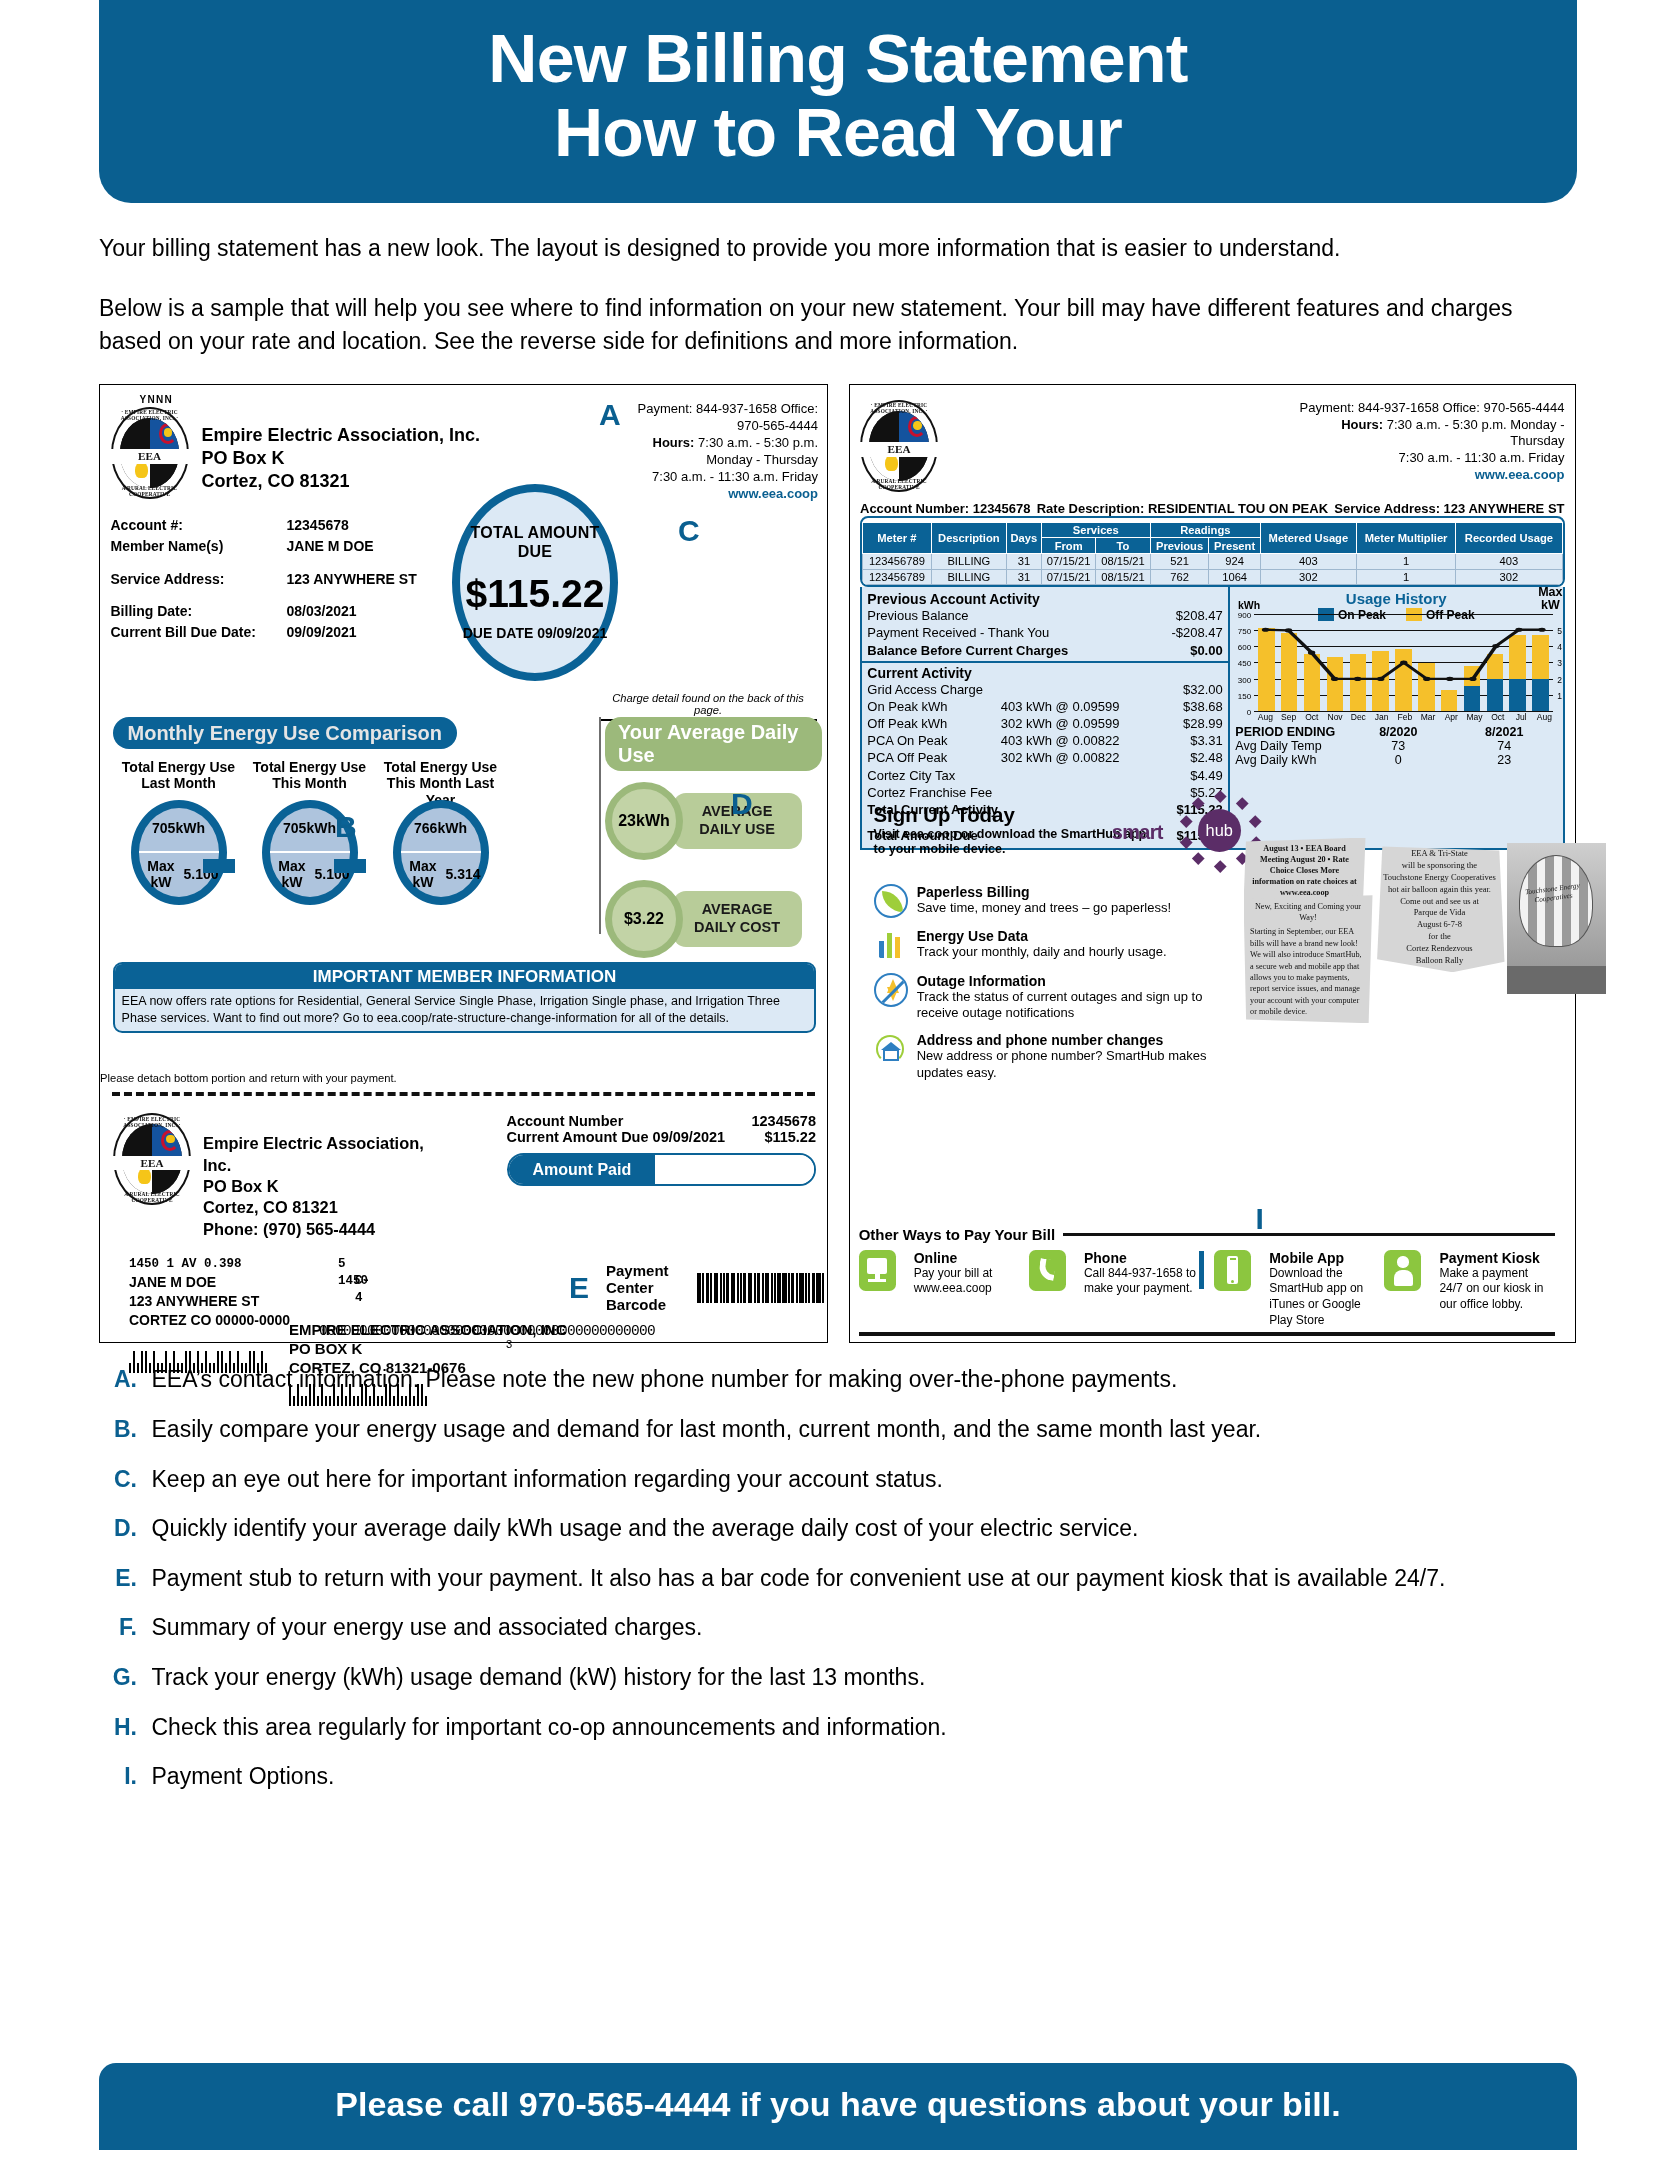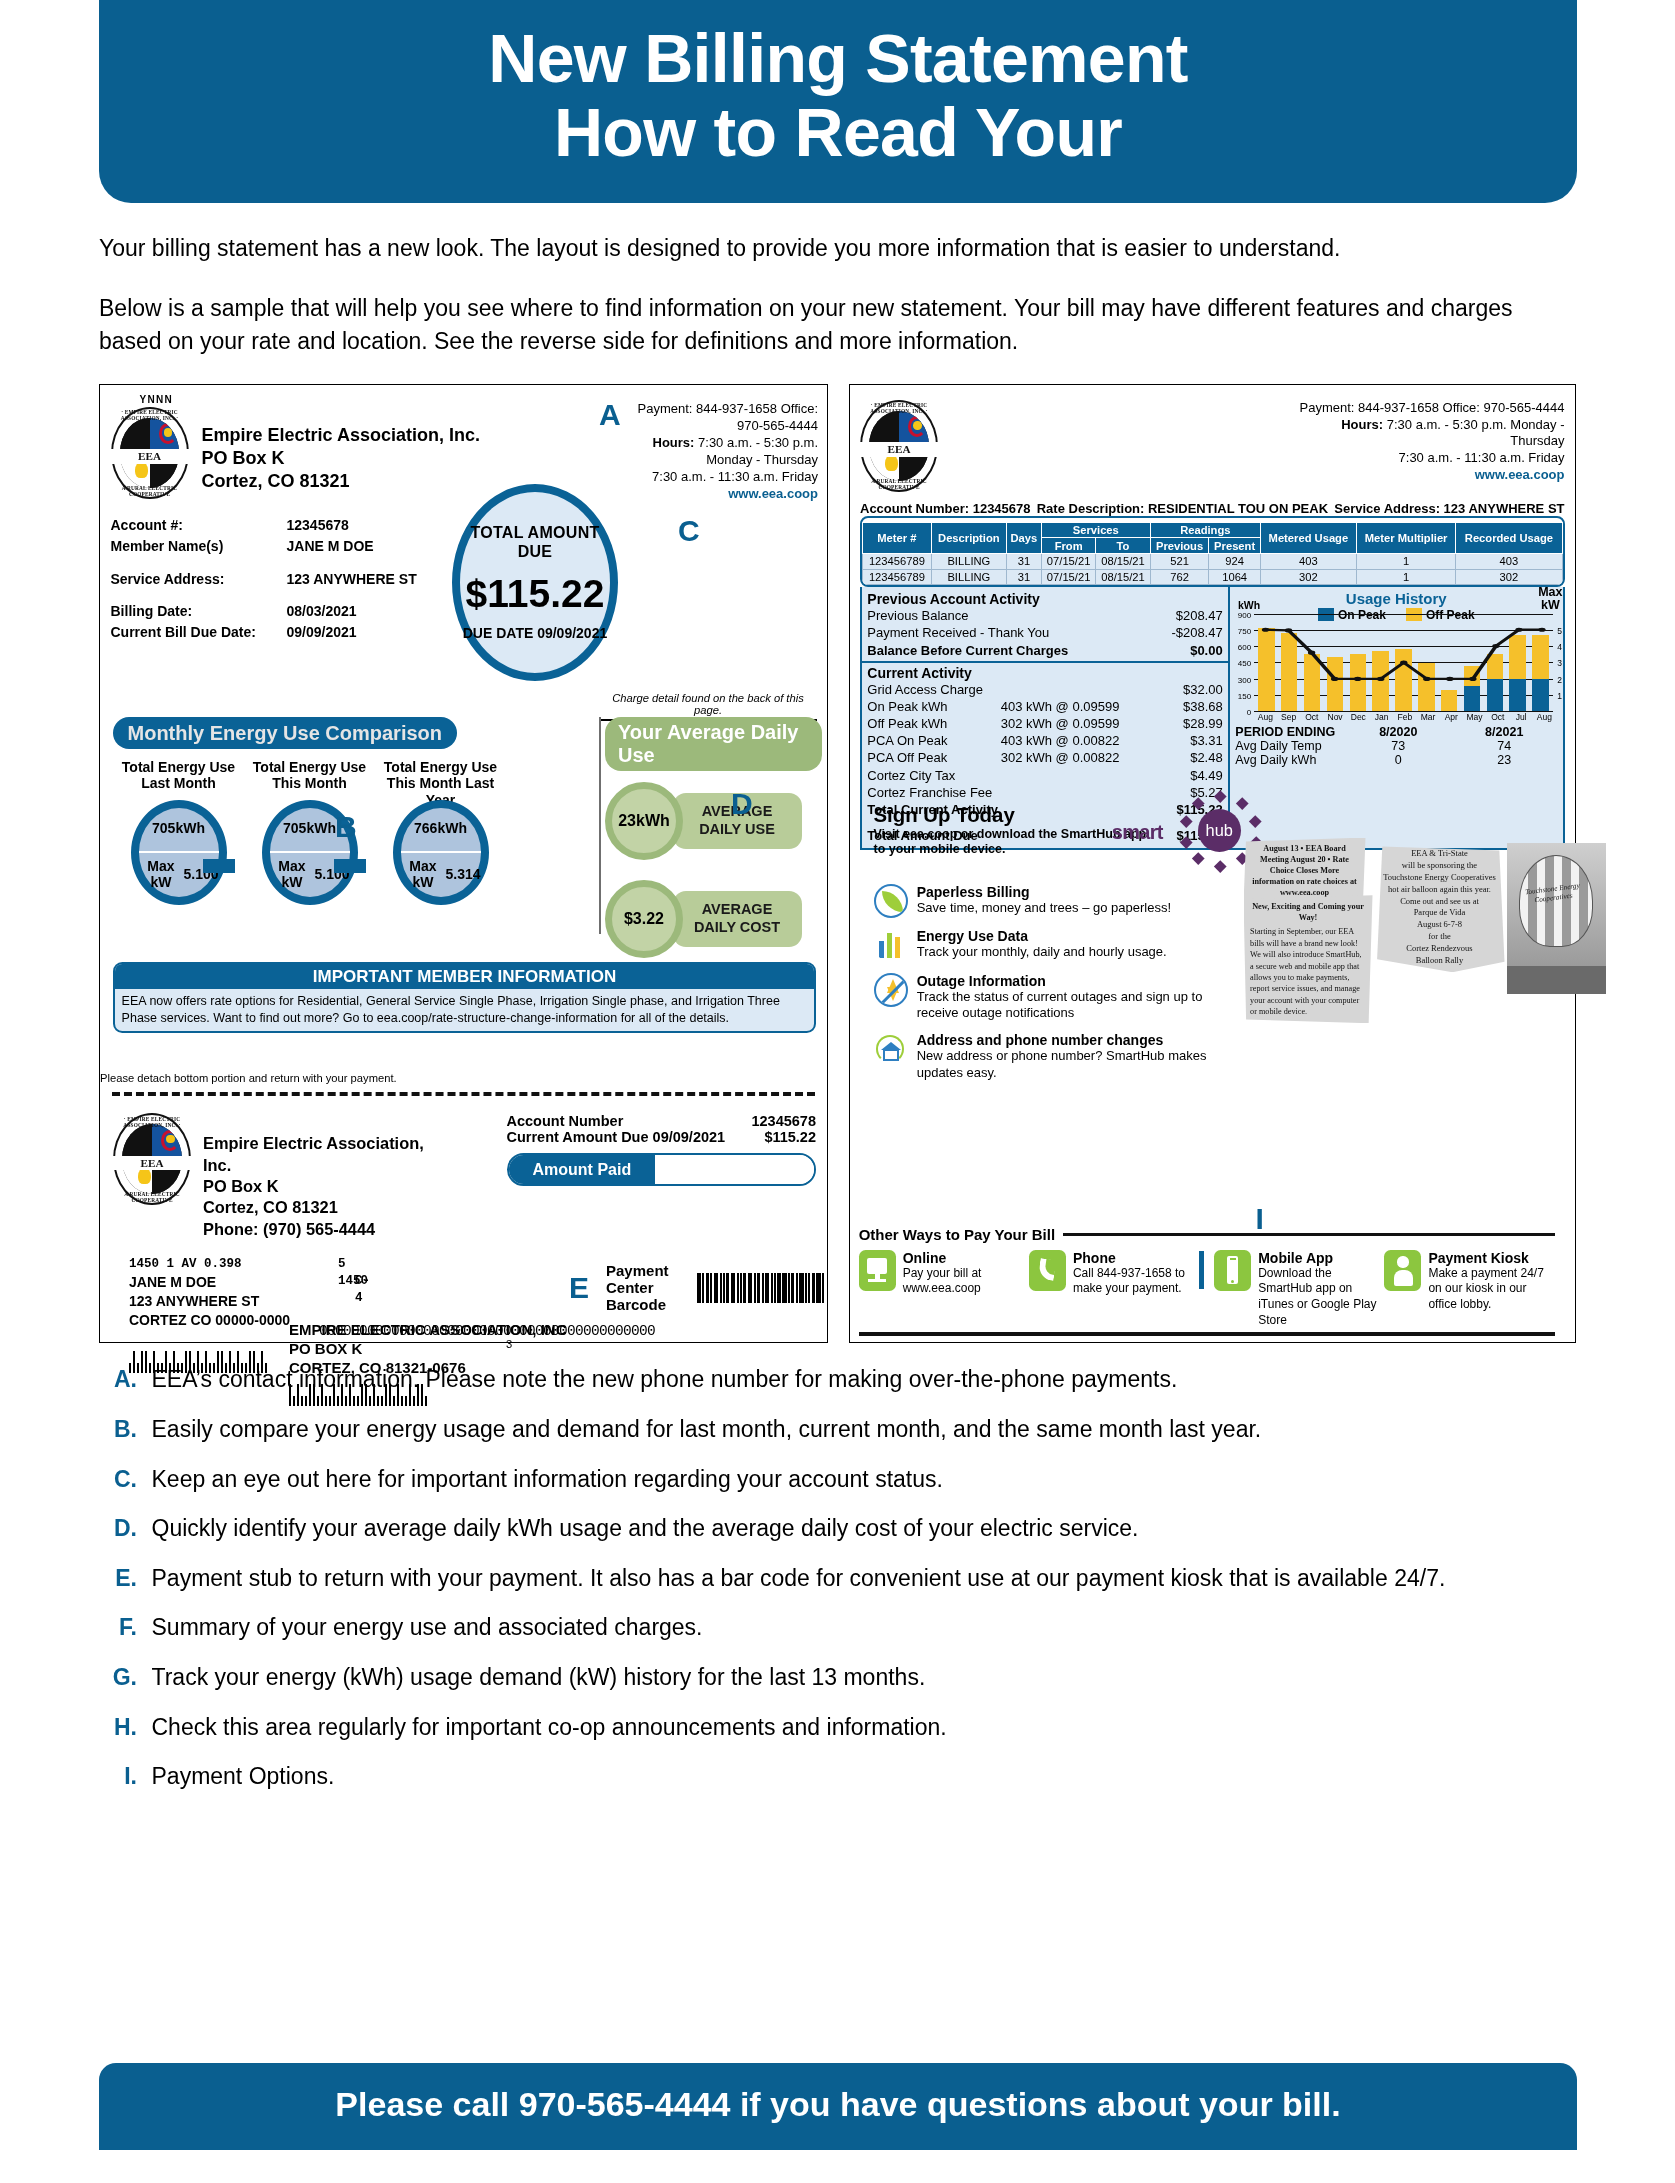--- a/index.html
+++ b/index.html
@@ -337,21 +337,21 @@
   .balloonpic .lbl { position:absolute; left:13px; top:42px; font-family:"Liberation Serif", serif;
      font-size:7.2px; font-style:italic; color:#222; transform:rotate(-7deg); width:66px; text-align:center; line-height:1.25;}
   .balloonpic .ground { position:absolute; left:0; right:0; bottom:0; height:28px; background:#6a6a6a; }
 
   
   .owp { position:absolute; left:9.2px; top:841px; width:696px; border-bottom:4px solid #111; padding-bottom:4px;}
   .owp-h { display:flex; align-items:center; gap:8px; }
   .owp-h .t { font-size:15px; font-weight:bold; white-space:nowrap; }
   .owp-h .ln { flex:1; height:3.3px; background:#111; }
   .owp-row { display:flex; margin-top:6.6px; }
-  .owp-item { display:flex; gap:7px; width:174px; }
+  .owp-item { display:flex; gap:18px; width:174px; }
   .owp-ico { width:37px; height:41px; background:#8cc63f; border-radius:6.6px; position:relative; flex:0 0 auto;}
   .owp-tx .a { font-size:14px; font-weight:bold; }
   .owp-tx .b { font-size:12px; line-height:1.3; }
   .owp-divider { width:4.6px; background:#0a6296; height:38px; margin:1.3px 10.5px 0 0; }
 
   .mon { position:absolute; left:8.5px; top:8px; width:20px; height:16px; background:#fff; border-radius:2px;}
   .monstand { position:absolute; left:16px; top:24px; width:5.3px; height:5.3px; background:#fff;}
   .monbase { position:absolute; left:9.2px; top:29px; width:18.4px; height:3.3px; background:#fff;}
   .ph { position:absolute; left:10.5px; top:9.2px; width:16px; height:21px; border-left:6px solid #fff; border-bottom:6px solid #fff;
         border-radius:0 0 0 14.5px; transform:rotate(8deg); }
@@ -1066,21 +1066,21 @@
             </div>
         </div>
       </div>
 
       <div class="letter letter-h">H</div>
       <div class="clips">
         <div class="clip clip1">August 13 • EEA Board Meeting
 August 20 • Rate Choice Closes
 More information on rate choices at www.eea.coop</div>
         <div class="clip clip2">
-          <div style="font-weight:bold; text-align:center; margin-bottom:2.6px;">New, Exciting and
+          <div style="font-weight:normal; text-align:center; margin-bottom:2.6px;">New, Exciting and
 Coming your Way!</div>
           <div>Starting in September, our EEA bills will have a brand new look! We will also introduce SmartHub, a secure web and mobile app that allows you to make payments, report service issues, and manage your account with your computer or mobile device.</div>
         </div>
         <div class="clip clip3" style="white-space:pre-line;">EEA  &amp; Tri-State
 will be sponsoring the
 Touchstone Energy Cooperatives
 hot air balloon again this year.
 Come out and see us at
 Parque de Vida
 August 6-7-8

